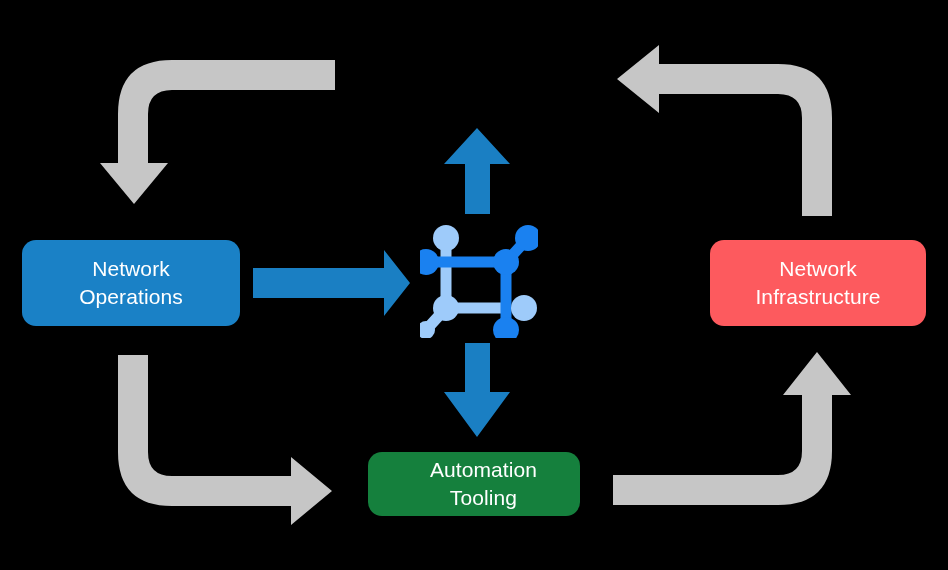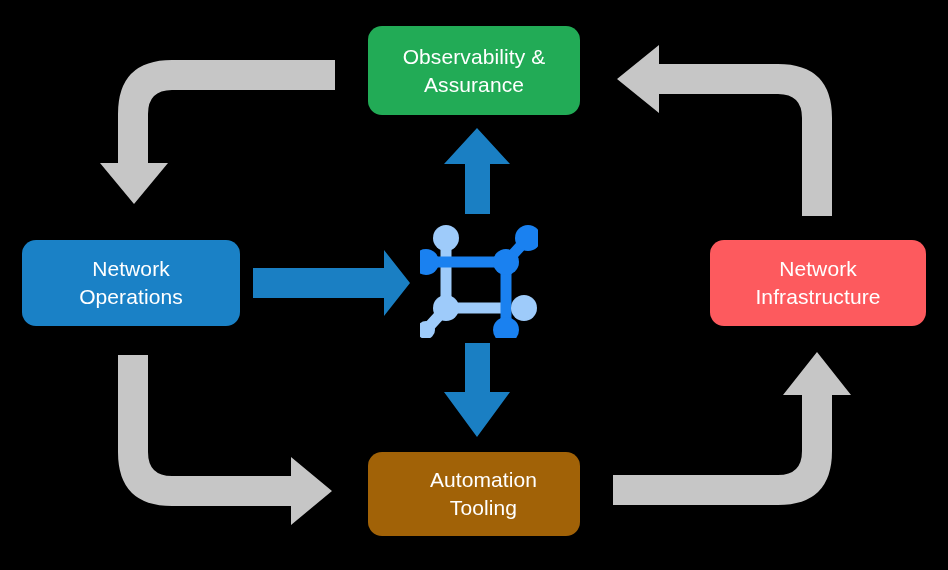--- a/index.html
+++ b/index.html
@@ -97,33 +97,29 @@
     </g>
 
     <g fill="#1a81f0">
       <circle cx="6" cy="42" r="13"></circle>
       <circle cx="86" cy="42" r="13"></circle>
       <circle cx="108" cy="18" r="13"></circle>
       <circle cx="86" cy="110" r="13"></circle>
     </g>
   </svg>
 
-  <div class="node-box" style="left:368px; top:26px; width:212px; height:89px; background:#22ab56;">
-    <span class="node-label">Observability &amp;
-Assurance</span>
-  </div>
 
   <div class="node-box" style="left:22px; top:240px; width:218px; height:86px; background:#1a81c6;">
     <span class="node-label">Network
 Operations</span>
   </div>
 
   <div class="node-box" style="left:710px; top:240px; width:216px; height:86px; background:#fd5a5e;">
     <span class="node-label">Network
 Infrastructure</span>
   </div>
 
-  <div class="node-box" style="left:368px; top:452px; width:212px; height:84px; background:#a16207;padding-left:29px;">
+  <div class="node-box" style="left:368px; top:452px; width:212px; height:64px; background:#15803d;padding-left:29px;">
     <span class="node-label">Automation
 Tooling</span>
   </div>
 
 </div>
 
 </body></html>

